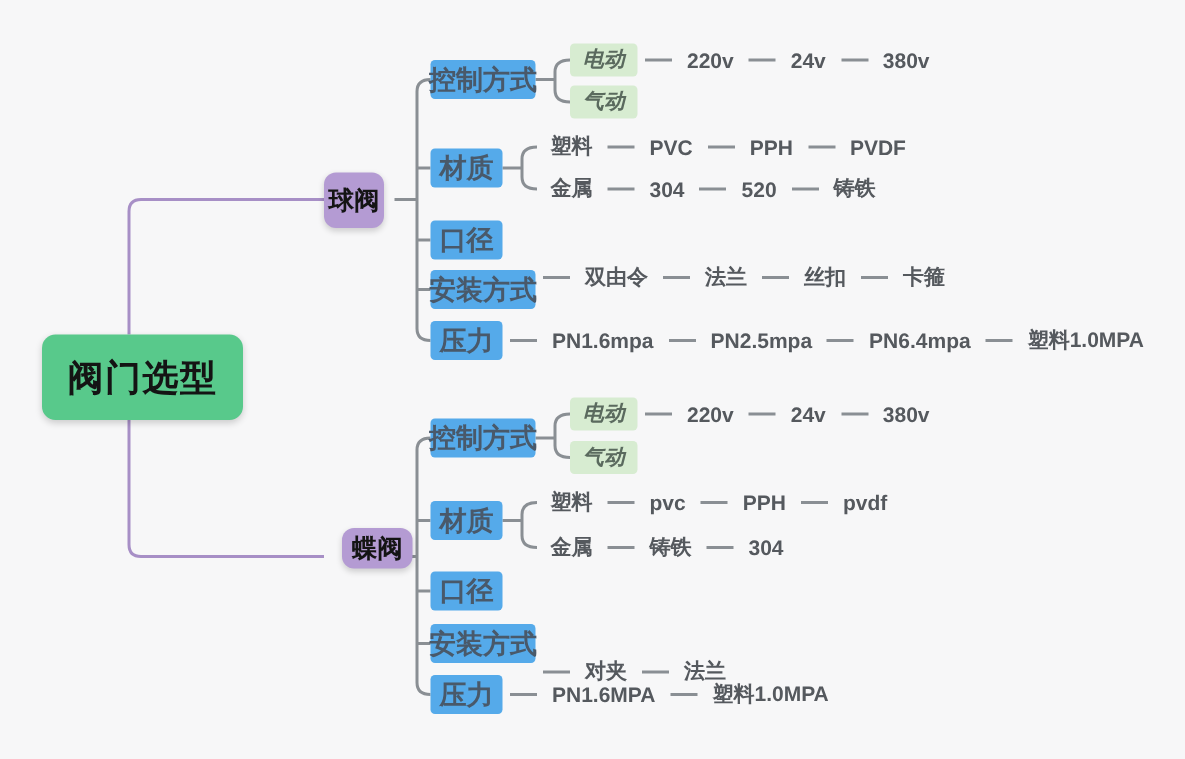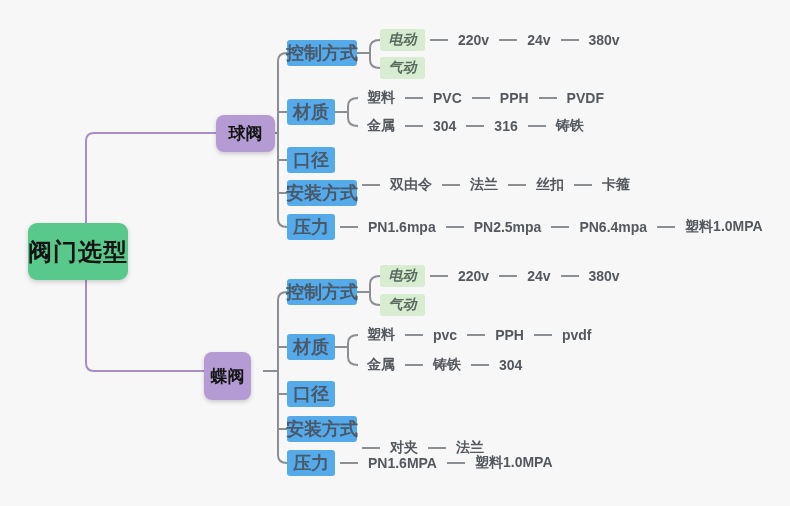--- a/index.html
+++ b/index.html
@@ -48,23 +48,23 @@
       <path d="M 278 347 L 287 347"></path>
       <path d="M 278 394 L 287 394"></path>
       <path d="M 278 429 L 287 429"></path>
       <path d="M 357 292 L 370 292"></path>
       <path d="M 380 276 Q 370 276 370 284 L 370 297 Q 370 305 380 305"></path>
       <path d="M 335 347 L 348 347"></path>
       <path d="M 358 335 Q 348 335 348 343 L 348 357 Q 348 365 358 365"></path>
     </g>
   </svg>
 
-  <div class="node root" style="left:28px;top:223px;width:100px;height:57px">阀门选型</div>
+  <div class="node root" style="left:28px;top:223px;width:134px;height:57px">阀门选型</div>
 
-  <div class="node branch" style="left:216px;top:115px;width:59px;height:37px">球阀</div>
+  <div class="node branch" style="left:216px;top:115px;width:40px;height:37px">球阀</div>
 
   <div class="node blue" style="left:287px;top:40px;width:70px;height:26px">控制方式</div>
   <div class="node leaf" style="left:380px;top:29px;width:45px;height:22px">电动</div>
   <div class="node leaf" style="left:380px;top:57px;width:45px;height:22px">气动</div>
 
   <div class="chain" style="left:420px;top:29px">
     <span class="dash"></span>
     <span class="clabel">220v</span>
     <span class="dash"></span>
     <span class="clabel">24v</span>
@@ -82,21 +82,21 @@
     <span class="clabel">PPH</span>
     <span class="dash"></span>
     <span class="clabel">PVDF</span>
   </div>
 
   <div class="chain" style="left:367px;top:115px">
     <span class="clabel">金属</span>
     <span class="dash"></span>
     <span class="clabel">304</span>
     <span class="dash"></span>
-    <span class="clabel">316</span>
+    <span class="clabel">520</span>
     <span class="dash"></span>
     <span class="clabel">铸铁</span>
   </div>
 
   <div class="node blue" style="left:287px;top:147px;width:48px;height:26px">口径</div>
 
   <div class="node blue" style="left:287px;top:180px;width:70px;height:26px">安装方式</div>
 
   <div class="chain" style="left:352px;top:174px">
     <span class="dash"></span>
@@ -115,21 +115,21 @@
     <span class="dash"></span>
     <span class="clabel">PN1.6mpa</span>
     <span class="dash"></span>
     <span class="clabel">PN2.5mpa</span>
     <span class="dash"></span>
     <span class="clabel">PN6.4mpa</span>
     <span class="dash"></span>
     <span class="clabel">塑料1.0MPA</span>
   </div>
 
-  <div class="node branch" style="left:204px;top:352px;width:47px;height:48px">蝶阀</div>
+  <div class="node branch" style="left:228px;top:352px;width:47px;height:27px">蝶阀</div>
 
   <div class="node blue" style="left:287px;top:279px;width:70px;height:26px">控制方式</div>
   <div class="node leaf" style="left:380px;top:265px;width:45px;height:22px">电动</div>
   <div class="node leaf" style="left:380px;top:294px;width:45px;height:22px">气动</div>
 
   <div class="chain" style="left:420px;top:265px">
     <span class="dash"></span>
     <span class="clabel">220v</span>
     <span class="dash"></span>
     <span class="clabel">24v</span>

